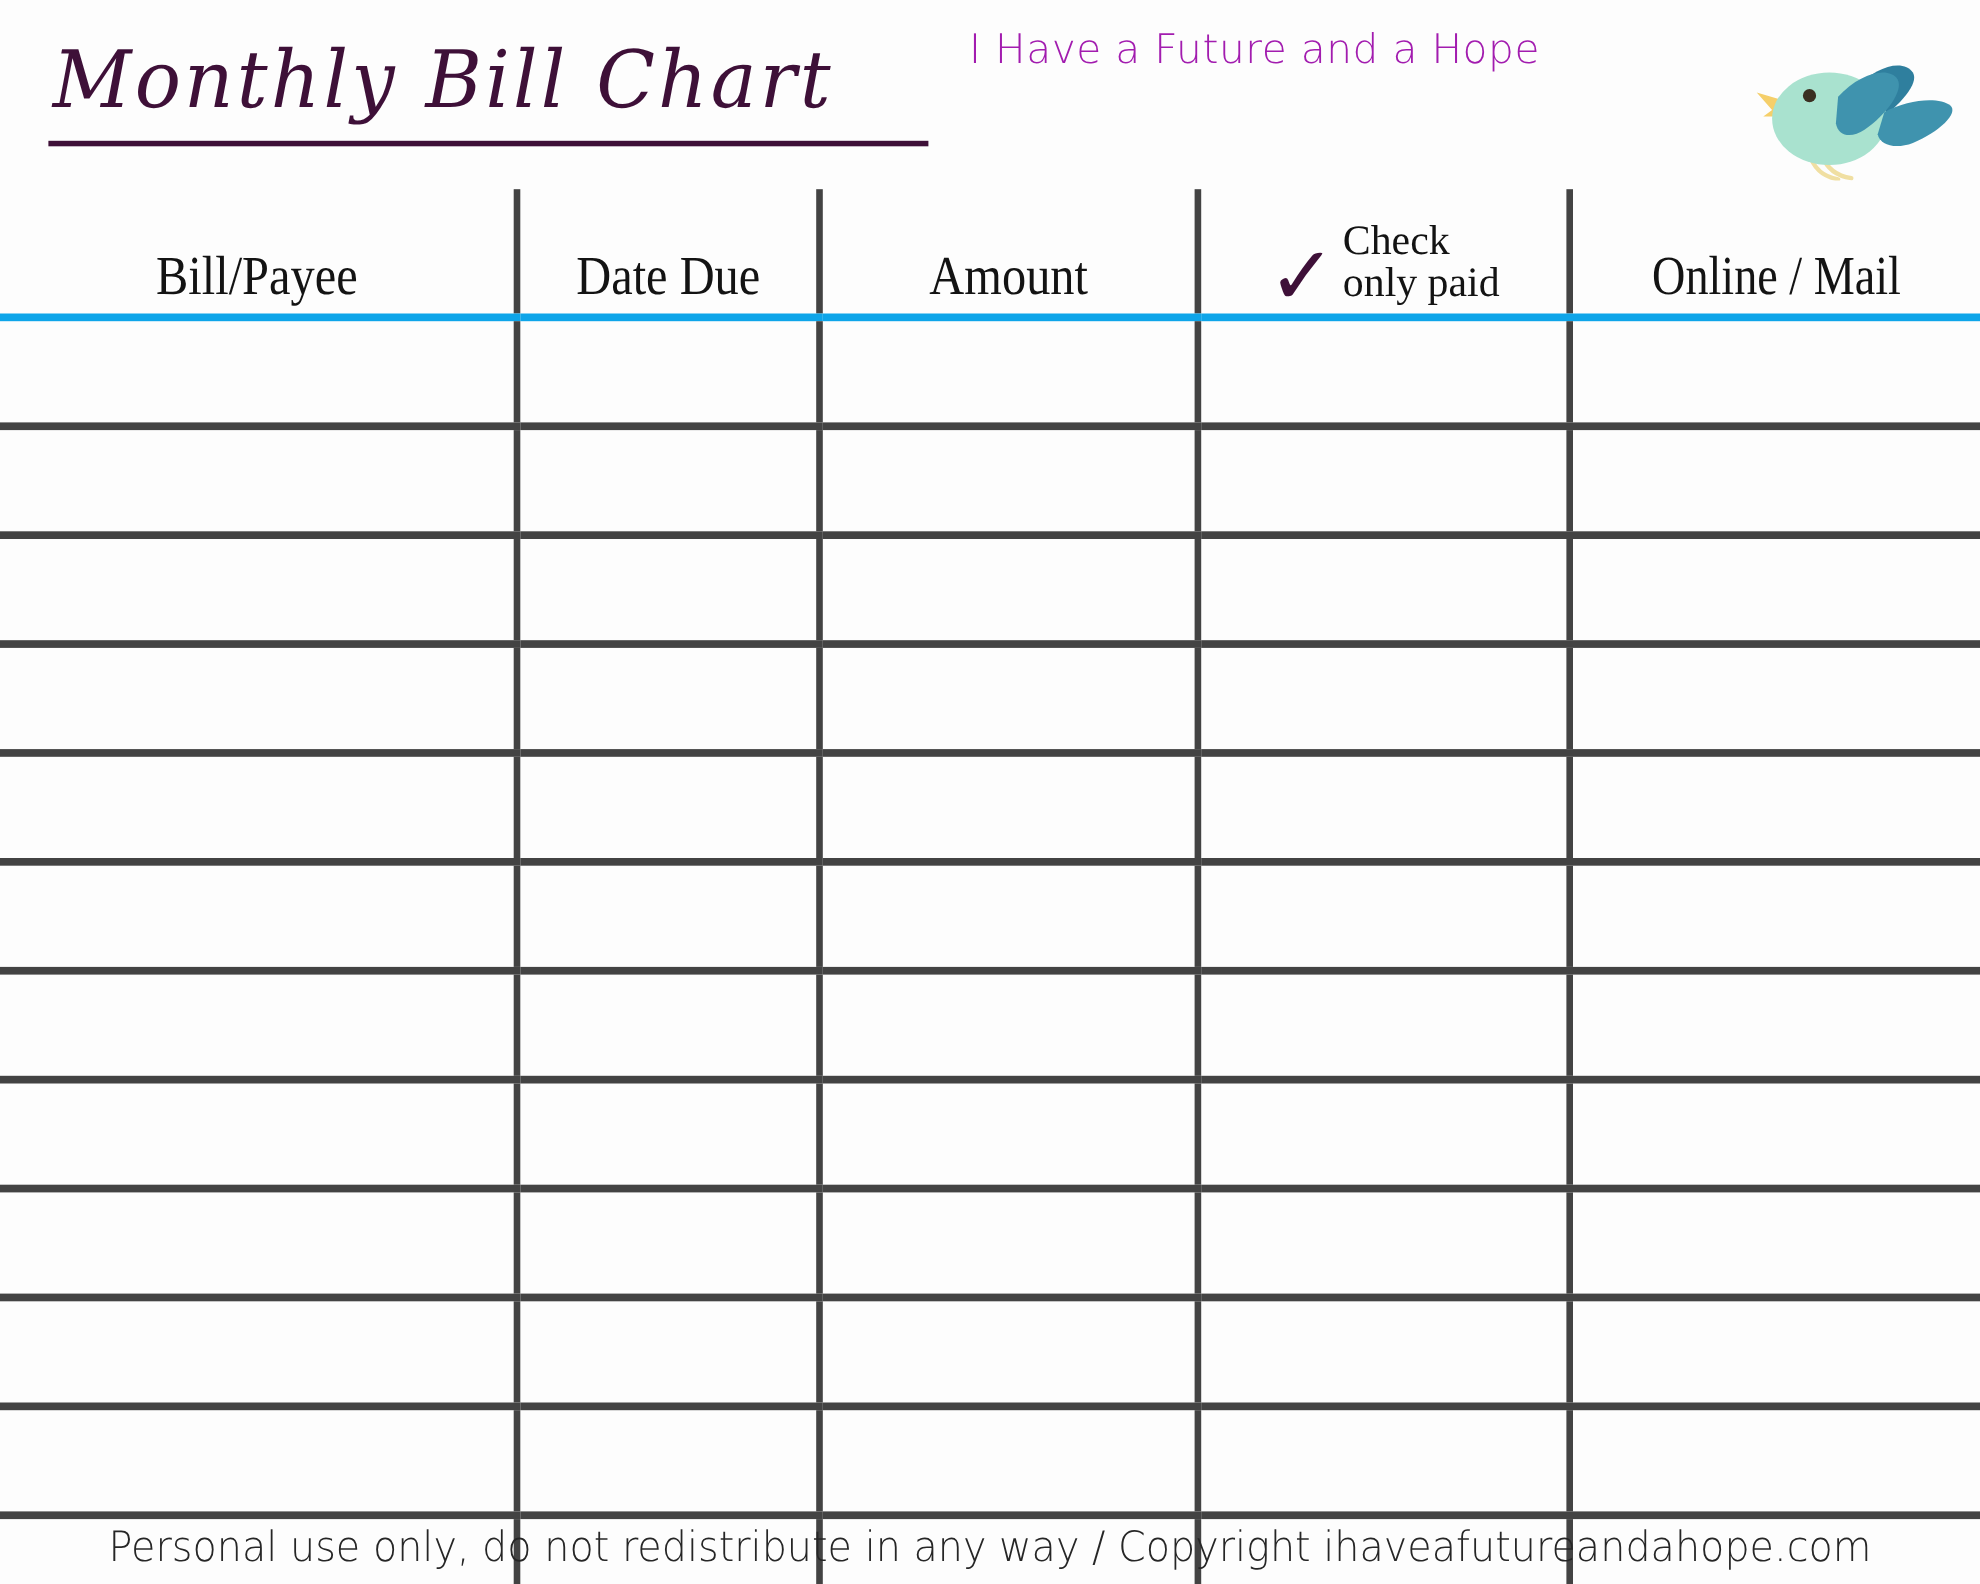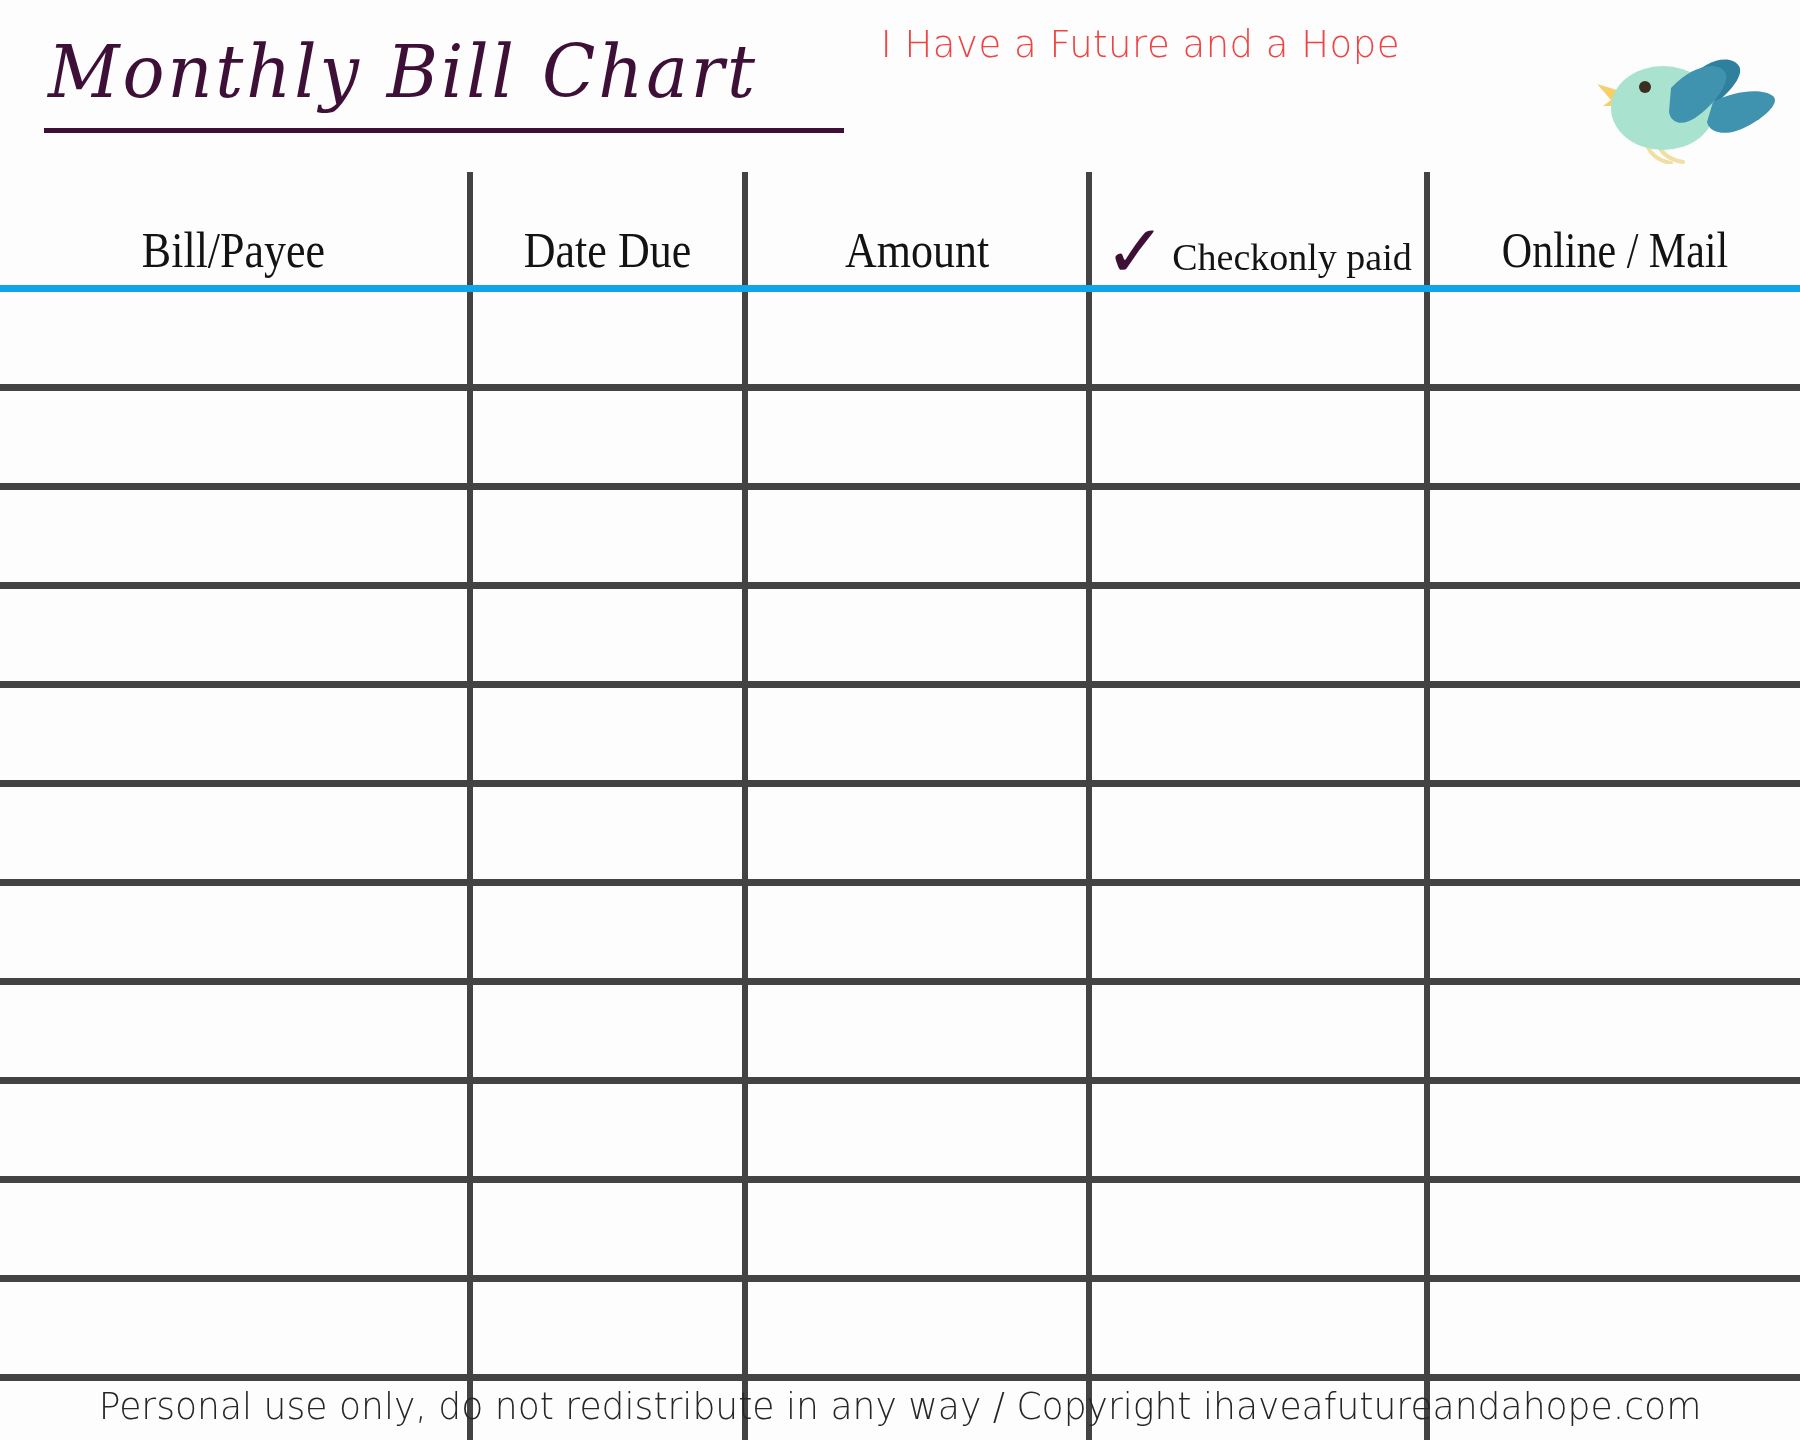--- a/index.html
+++ b/index.html
@@ -50,21 +50,21 @@
   }
 
   .tagline {
     position: absolute;
     right: 400px;
     top: 22px;
     width: 700px;
     text-align: right;
     font-family: "DejaVu Sans", sans-serif;
     font-weight: 300;
-    color: #ef4444;
+    color: #a21caf;
     letter-spacing: 0.5px;
   }
   .tagline-line1 { font-size: 37px; line-height: 46px; }
   .tagline-line2 { font-size: 37px; line-height: 46px; }
 
   
   .bird {
     position: absolute;
     right: 18px;
     top: 44px;
@@ -131,22 +131,22 @@
     font-family: "DejaVu Sans", sans-serif;
     font-size: 74px;
     line-height: 0.78;
     color: #3e1038;
     font-weight: 400;
     position: relative;
     top: 4px;
   }
   .check-words {
     display: flex;
-    flex-direction: row;
-    align-items: center;
+    flex-direction: column;
+    align-items: flex-start;
     line-height: 1.02;
   }
   .check-words span {
     font-family: "Liberation Serif", serif;
     font-size: 38px;
     color: #131313;
     white-space: nowrap;
   }
 
   

